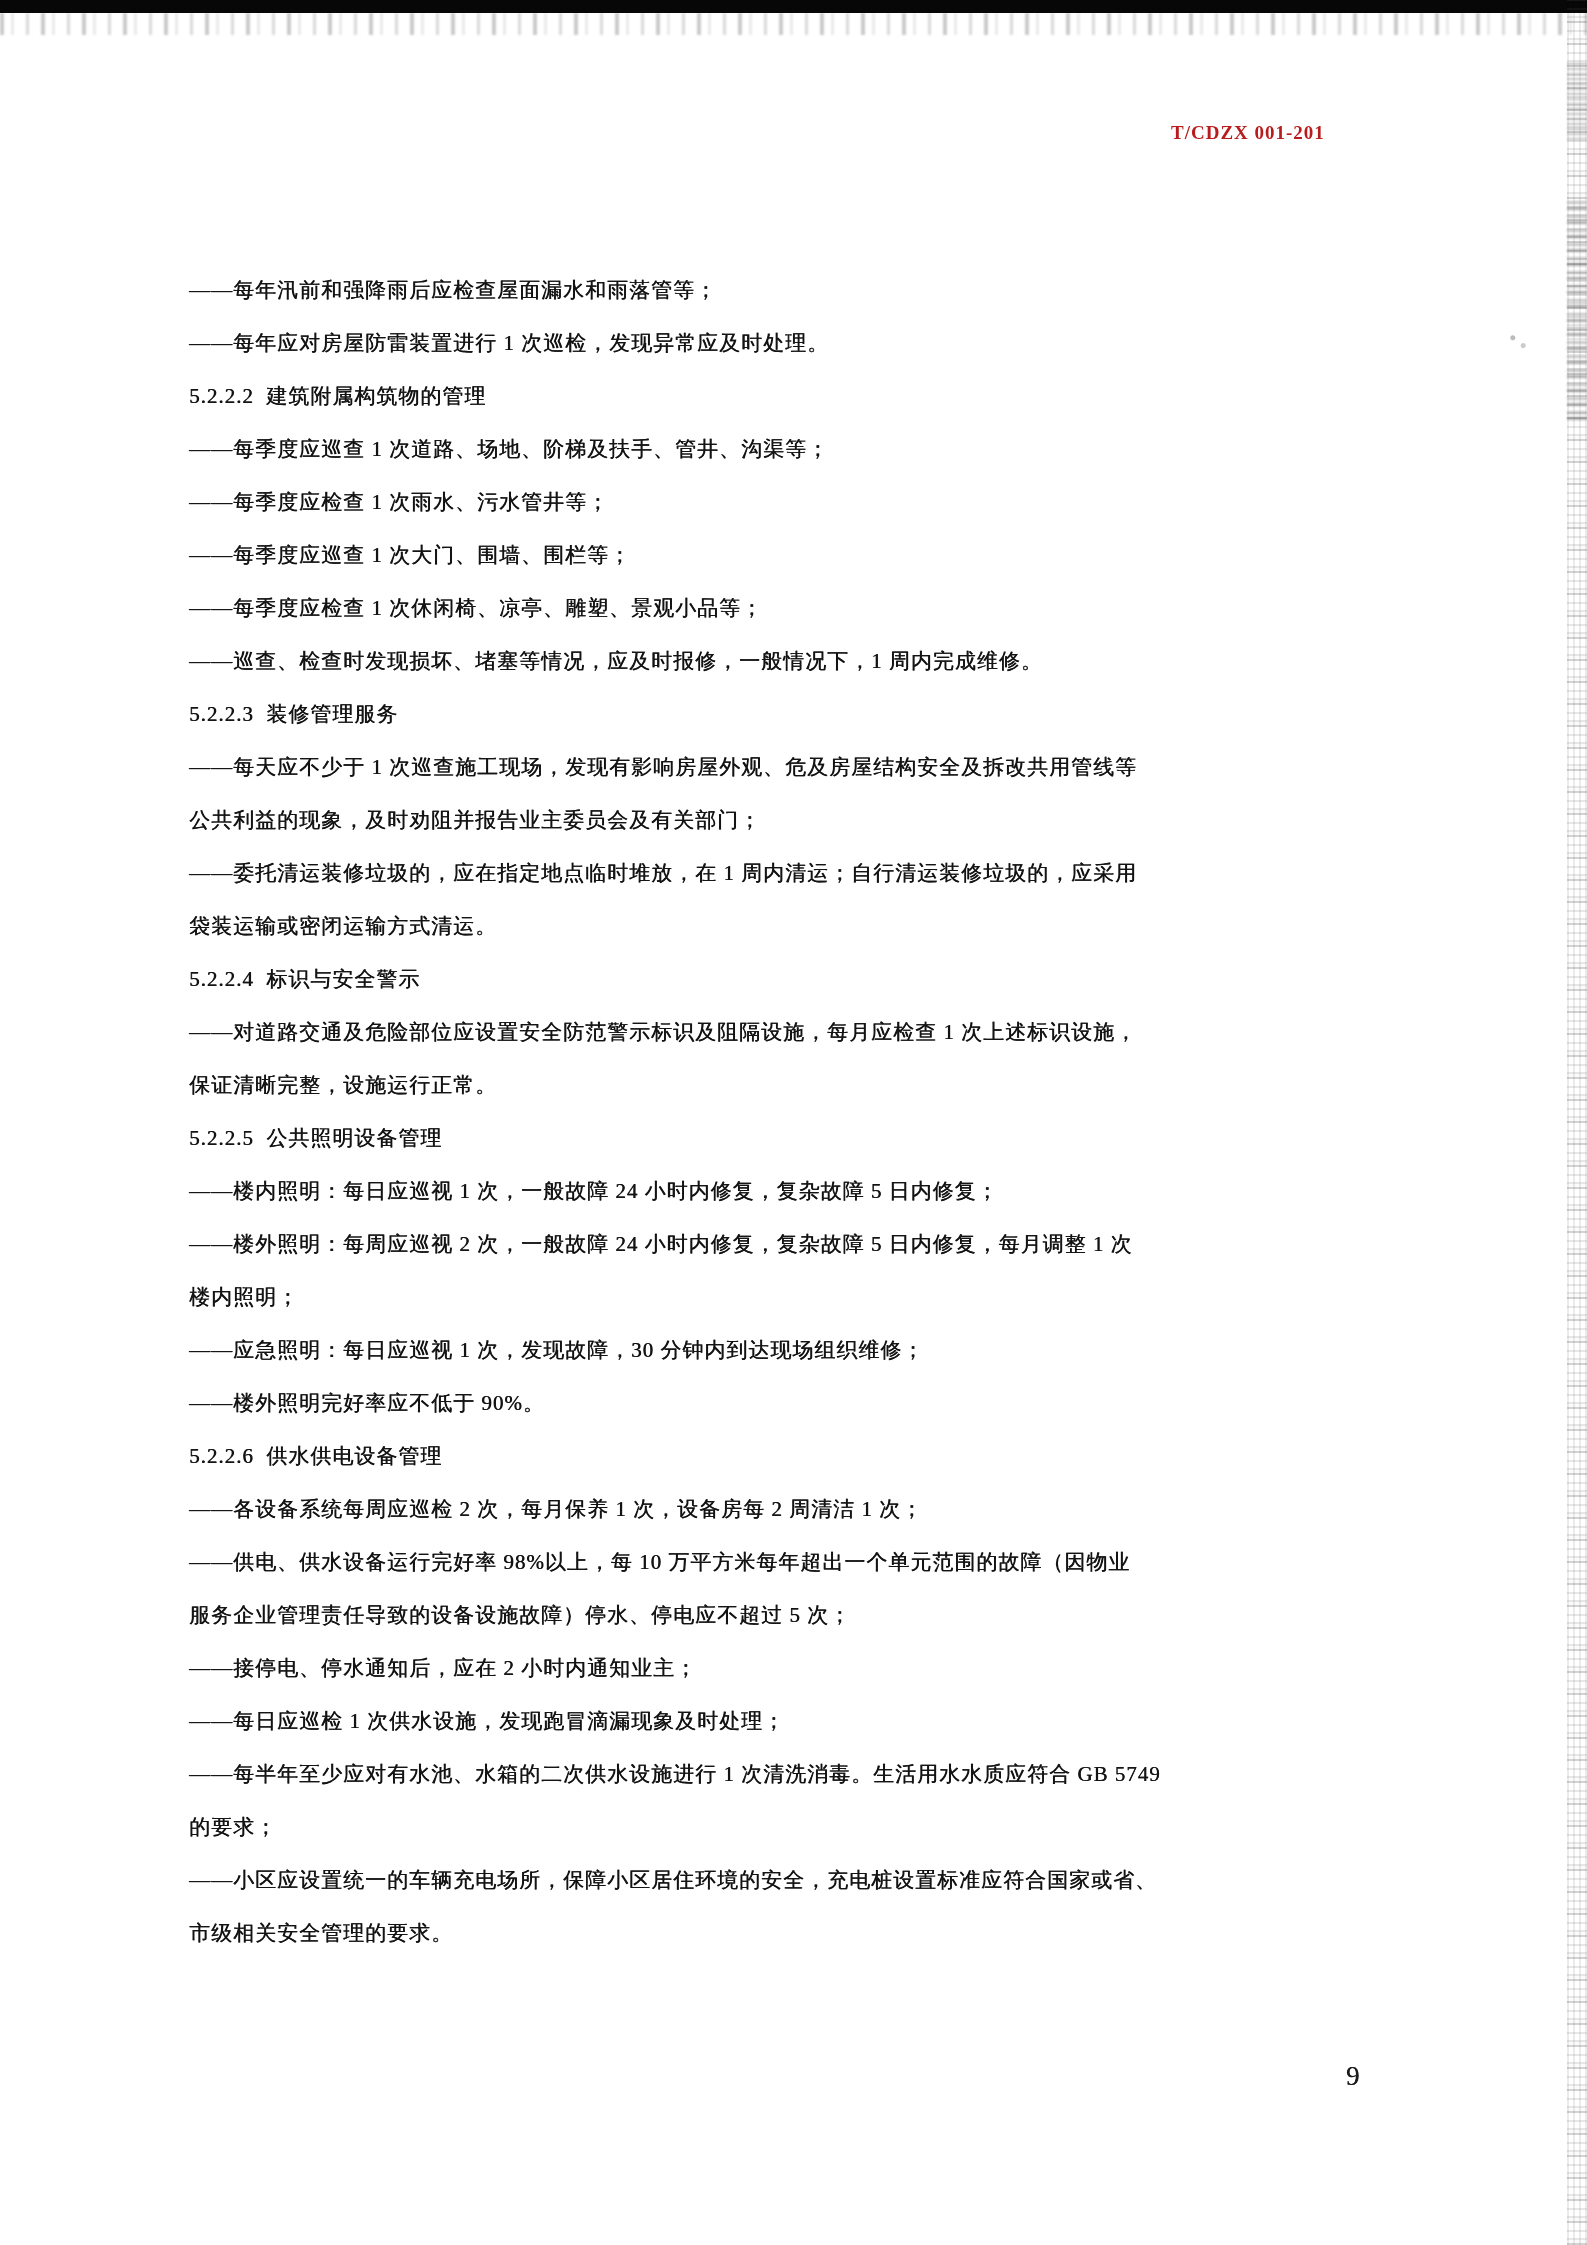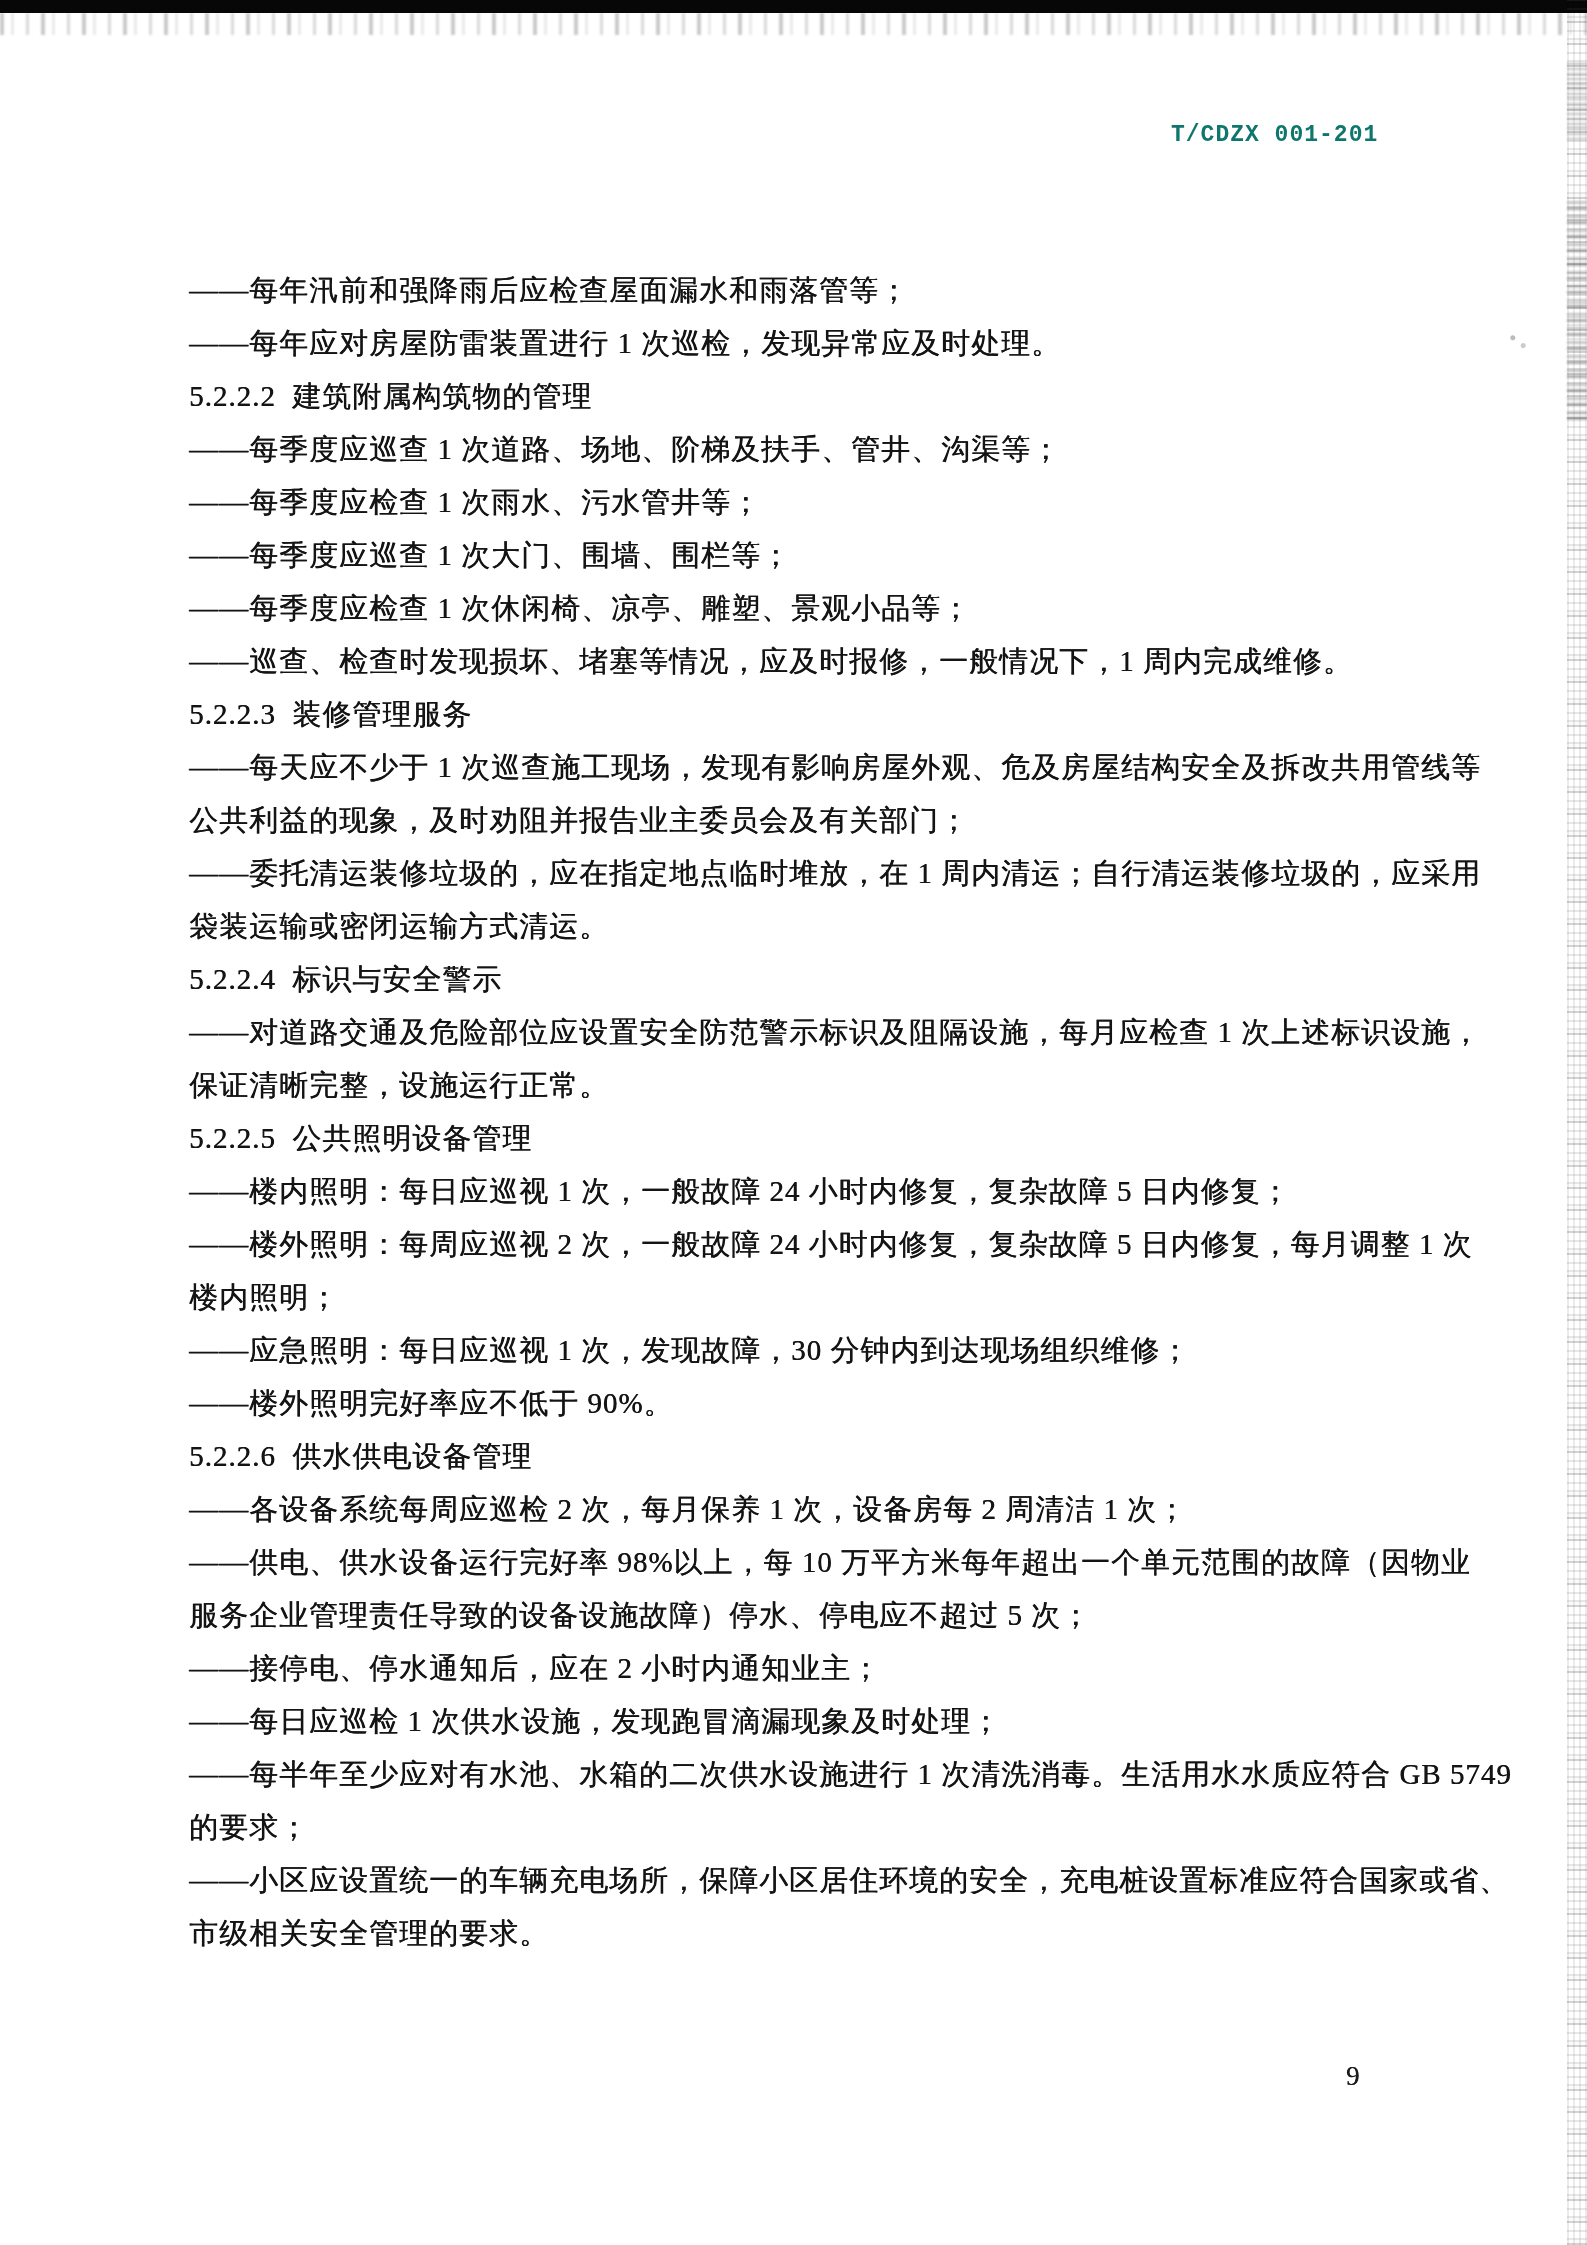--- a/index.html
+++ b/index.html
@@ -57,36 +57,36 @@
     position: absolute; left: 1505px; top: 330px; width: 26px; height: 26px;
     background:
       radial-gradient(circle at 30% 30%, rgba(120,120,120,0.5) 0 2px, transparent 3px),
       radial-gradient(circle at 70% 60%, rgba(140,140,140,0.45) 0 2px, transparent 3px);
     filter: blur(0.5px);
   }
   
   .header-code {
     position: absolute;
     top: 122px; left: 1171px;
-    font-family: Liberation Mono, monospace;
-    font-size: 23px;
+    font-family: Liberation Serif, serif;
+    font-size: 19px;
     letter-spacing: 1px;
     font-weight: bold;
-    color: #0f766e;
+    color: #b91c1c;
     white-space: pre;
   }
   .content {
     position: absolute;
     top: 264px; left: 189px;
     width: 1330px;
   }
   .line {
     height: 53px;
     line-height: 53px;
-    font-size: 29px;
+    font-size: 21px;
     letter-spacing: 1px;
     white-space: pre;
     text-shadow: 0.4px 0 0 currentColor;
   }
   .page-number {
     position: absolute;
     top: 2056px; left: 1346px;
     font-size: 27px;
     line-height: 40px;
     color: #1a1a1a;

